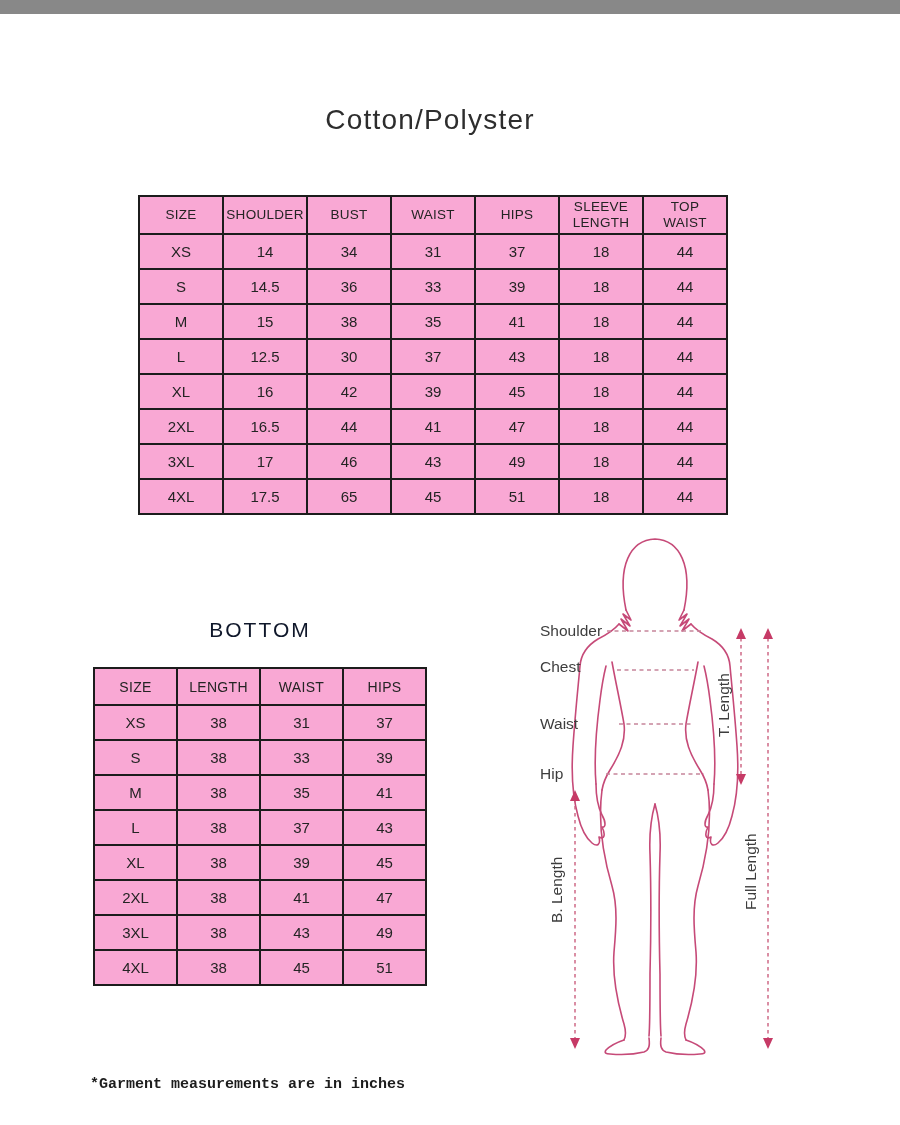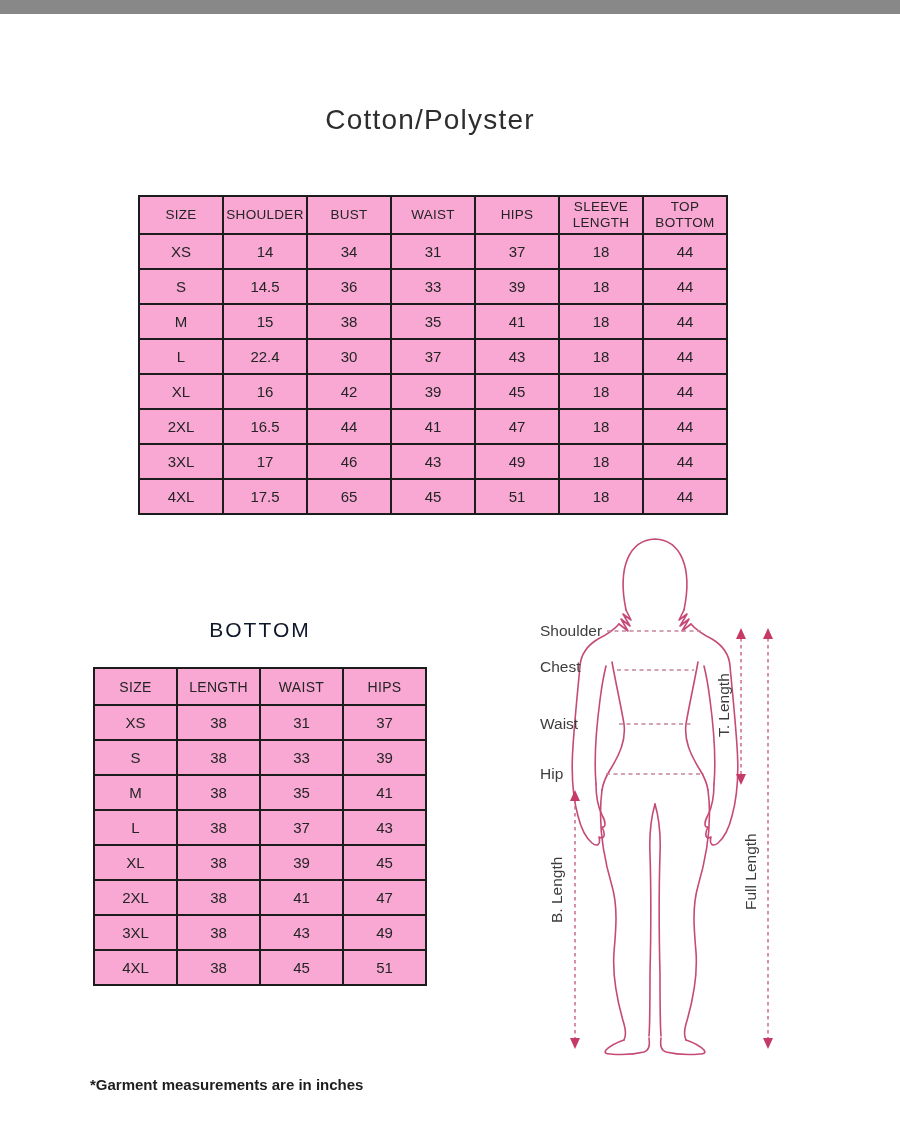--- a/index.html
+++ b/index.html
@@ -25,21 +25,21 @@
   .top-table th { height:36px; font-size:13.5px; white-space:pre-line; line-height:1.15; letter-spacing:0.3px; }
   .top-table td { height:33px; font-size:15px; }
   .bottom-heading {
     position:absolute; left:93px; top:604px; width:334px; text-align:center;
     font-size:21px; letter-spacing:2px; color:#0f172a;
   }
   .bottom-table { left:93px; top:653px; width:334px; }
   .bottom-table th { height:35px; font-size:14px; letter-spacing:0.3px; }
   .bottom-table td { height:33px; font-size:15px; }
   .footnote {
-    position:absolute; left:90px; top:1062px; font-size:15px; font-weight:bold; color:#1d1d1d;
+    position:absolute; left:90px; top:1062px; font-size:15px; font-weight:bold; color:#1d1d1d;font-family:Liberation Mono, monospace;
   }
   .figure { position:absolute; left:520px; top:500px; width:380px; height:560px; }
   .figure svg { position:absolute; left:0; top:0; }
   .fig-label {
     position:absolute; font-size:15.5px; color:#3d3d3d; white-space:nowrap;
   }
   .vlabel {
     position:absolute; font-size:15.5px; color:#3d3d3d; white-space:nowrap;
     writing-mode:vertical-rl; transform:rotate(180deg); text-align:center;
   }
@@ -55,21 +55,21 @@
       <thead>
         <tr>
           <th>SIZE</th>
           <th>SHOULDER</th>
           <th>BUST</th>
           <th>WAIST</th>
           <th>HIPS</th>
           <th>SLEEVE
 LENGTH</th>
           <th>TOP
-BOTTOM</th>
+WAIST</th>
         </tr>
       </thead>
       <tbody>
         <tr>
           <td>XS</td>
           <td>14</td>
           <td>34</td>
           <td>31</td>
           <td>37</td>
           <td>18</td>
@@ -88,21 +88,21 @@
           <td>M</td>
           <td>15</td>
           <td>38</td>
           <td>35</td>
           <td>41</td>
           <td>18</td>
           <td>44</td>
         </tr>
         <tr>
           <td>L</td>
-          <td>22.4</td>
+          <td>12.5</td>
           <td>30</td>
           <td>37</td>
           <td>43</td>
           <td>18</td>
           <td>44</td>
         </tr>
         <tr>
           <td>XL</td>
           <td>16</td>
           <td>42</td>

